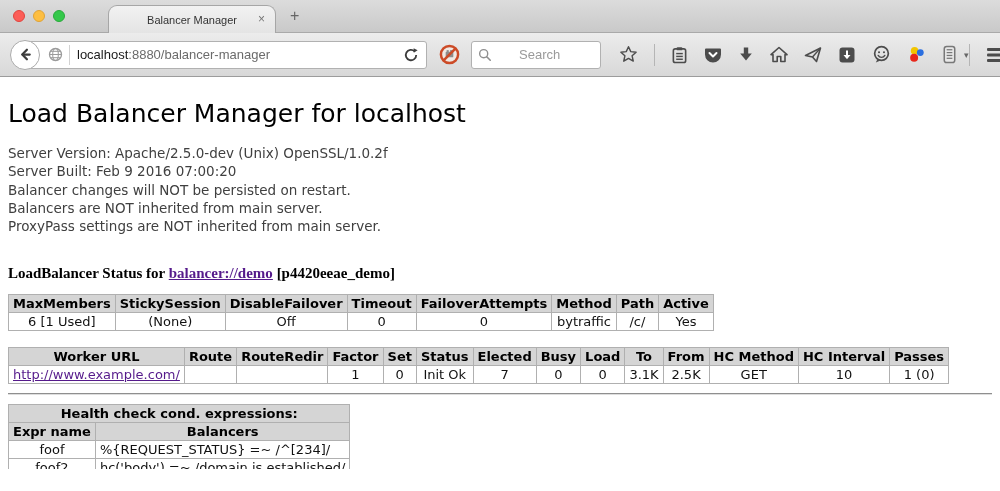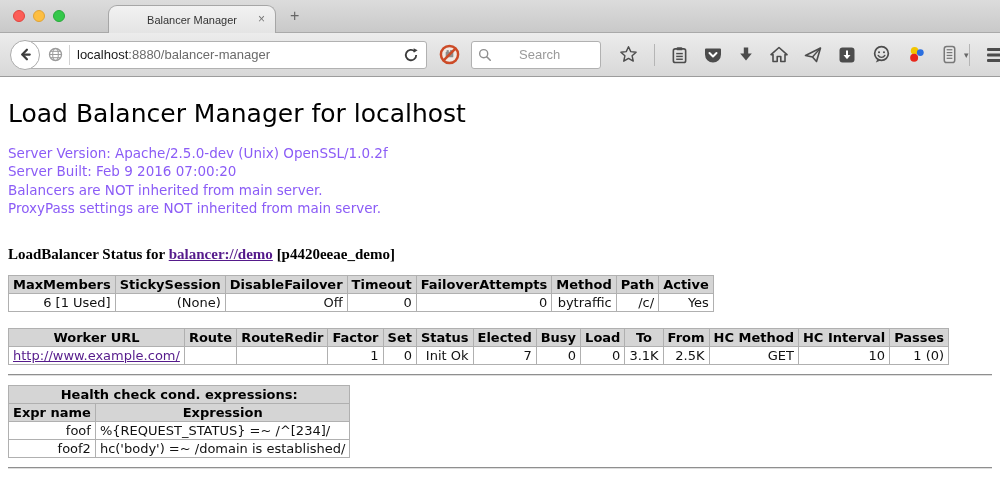--- a/index.html
+++ b/index.html
@@ -41,29 +41,29 @@
   .search-bar input::placeholder { color:#9a9a9a; }
   .icon-strip { display:flex; align-items:center; gap:16px; margin-left:18px; }
   .vsep { width:1px; height:22px; background:#b5b5b5; }
   .caret { font-size:9px; color:#666; margin-left:-9px; }
   .right-strip { margin-left:auto; display:flex; align-items:center; gap:16px; }
   .ticon { display:flex; align-items:center; justify-content:center; }
 
   
   .content { background:#fff; padding:2px 8px 0 8px; font-family:"DejaVu Sans", sans-serif; }
   h1 { font-size:25px; margin:20px 0 16px 0; color:#000; font-weight:normal; letter-spacing:0; }
-  .info-line { font-size:13.5px; color:#8b5cf6; line-height:1.36; }
+  .info-line { font-size:13.5px; color:#404040; line-height:1.36; }
   h3.status { font-size:15px; font-weight:bold; margin:29px 0 12px 0; color:#000;font-family:Liberation Serif, serif; }
   a { color:#551a8b; }
   h3.status a { color:#551a8b; text-decoration:underline; }
 
   table { border-collapse:collapse; font-family:"DejaVu Sans", sans-serif; }
   th, td { border:1px solid #b0b0b0; font-size:13px; padding:1px 4px; text-align:center; white-space:nowrap; height:18px; }
   th { background:#d5d5d5; font-weight:bold; color:#000; }
-  td { background:#fff; color:#111;text-align:right; }
+  td { background:#fff; color:#111; }
   table.balancer { margin-bottom:16px; }
   table.worker td.url-cell { text-align:right; }
   table.health .expr-cell { text-align:left; }
   table.health { margin-top:2px; }
   hr.rule { border:none; height:2px; background:#8f8f8f; border-bottom:1px solid #dedede; margin:9px 0; }
 
   svg { display:block; }
 </style>
 </head>
 <body>
@@ -216,20 +216,21 @@
 
     </div>
   </div>
 
   <div class="content">
     <h1>Load Balancer Manager for localhost</h1>
 
     <div class="info">
       <div class="info-line">Server Version: Apache/2.5.0-dev (Unix) OpenSSL/1.0.2f</div>
       <div class="info-line">Server Built: Feb 9 2016 07:00:20</div>
+      <div class="info-line">Balancer changes will NOT be persisted on restart.</div>
       <div class="info-line">Balancers are NOT inherited from main server.</div>
       <div class="info-line">ProxyPass settings are NOT inherited from main server.</div>
     </div>
 
     <h3 class="status"><span>LoadBalancer Status for </span><a href="#">balancer://demo</a><span> [p4420eeae_demo]</span></h3>
 
     <table class="balancer">
       <tbody>
           <tr>
         <th>MaxMembers</th>
@@ -295,21 +296,21 @@
 
     <hr class="rule">
 
     <table class="health">
       <tbody>
           <tr>
         <th colspan="2">Health check cond. expressions:</th>
       </tr>
       <tr>
         <th>Expr name</th>
-        <th>Expression</th>
+        <th>Balancers</th>
       </tr>
       <tr>
         <td>foof</td>
         <td class="expr-cell">%{REQUEST_STATUS} =~ /^[234]/</td>
       </tr>
       <tr>
         <td>foof2</td>
         <td class="expr-cell">hc('body') =~ /domain is established/</td>
       </tr>
     </tbody>

